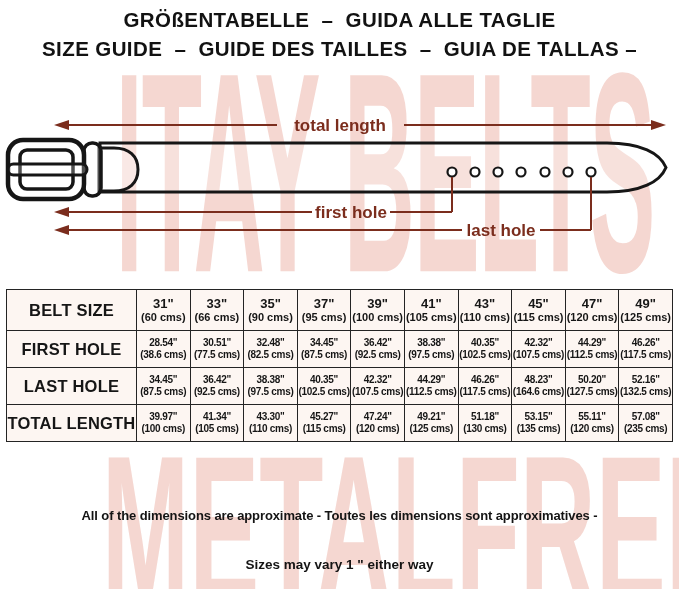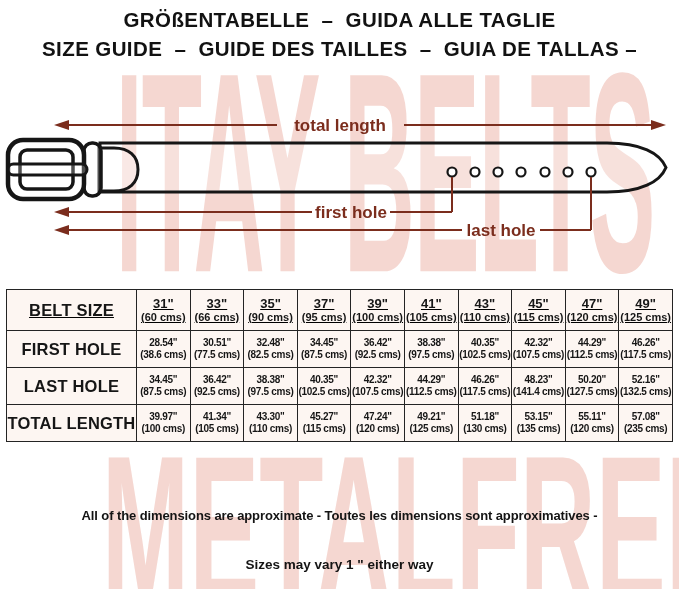--- a/index.html
+++ b/index.html
@@ -41,21 +41,21 @@
   }
   .size-table th, .size-table td {
     border:1.6px solid #242424;
     background:rgba(252,244,239,0.8);
     text-align:center; vertical-align:middle;
     padding:0; color:#161616;
   }
   .size-table col.hdr { width:130px; }
   .size-table th { font-size:16.5px; font-weight:bold; letter-spacing:0.2px; }
   .size-table tr { height:37px; }
-  .size-table tr:first-child { height:41px;text-decoration:underline; }
+  .size-table tr:first-child { height:41px; }
   .cv, .cs { font-weight:bold; line-height:12.5px; letter-spacing:-0.3px; font-size:10px; }
   .size-table tr:first-child .cv { font-size:13px; line-height:15px; letter-spacing:0; }
   .size-table tr:first-child .cs { font-size:11px; line-height:13px; letter-spacing:0; }
   
   .notes { position:absolute; top:506px; left:0; width:100%; text-align:center; z-index:2; }
   .note-line { font-size:13px; line-height:20px; font-weight:bold; color:#141414; letter-spacing:-0.1px; }
   .note-vary {
     position:absolute; top:557px; left:0; width:100%; text-align:center; z-index:2;
     font-size:13.5px; font-weight:bold; color:#141414;
   }
@@ -233,21 +233,21 @@
         <td>
           <div class="cv">44.29"</div>
           <div class="cs">(112.5 cms)</div>
         </td>
         <td>
           <div class="cv">46.26"</div>
           <div class="cs">(117.5 cms)</div>
         </td>
         <td>
           <div class="cv">48.23"</div>
-          <div class="cs">(141.4 cms)</div>
+          <div class="cs">(164.6 cms)</div>
         </td>
         <td>
           <div class="cv">50.20"</div>
           <div class="cs">(127.5 cms)</div>
         </td>
         <td>
           <div class="cv">52.16"</div>
           <div class="cs">(132.5 cms)</div>
         </td>
       </tr>

